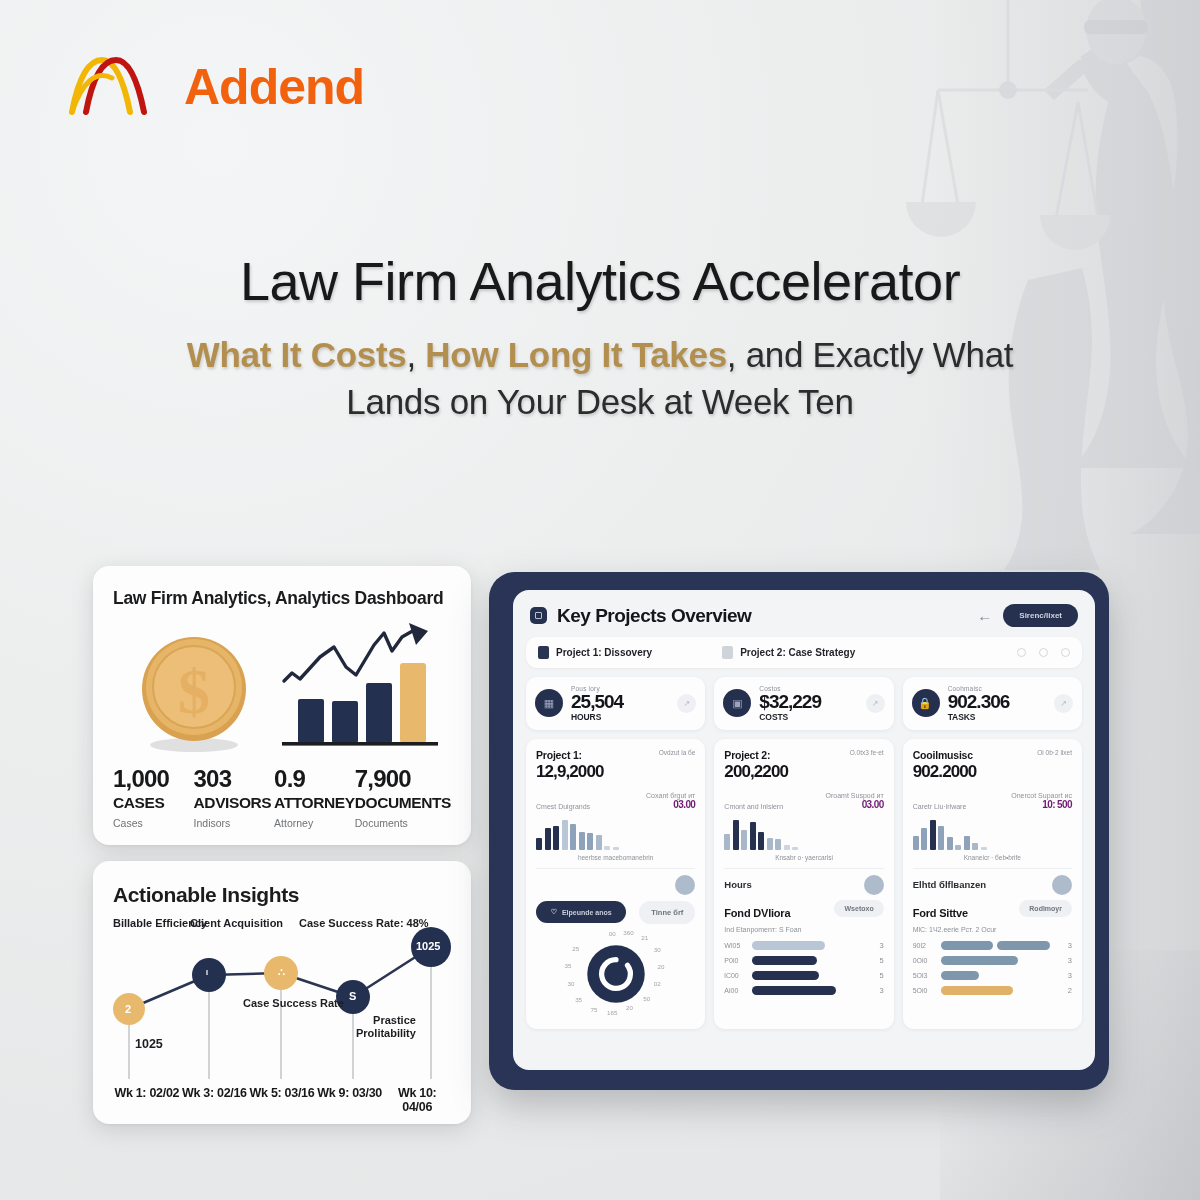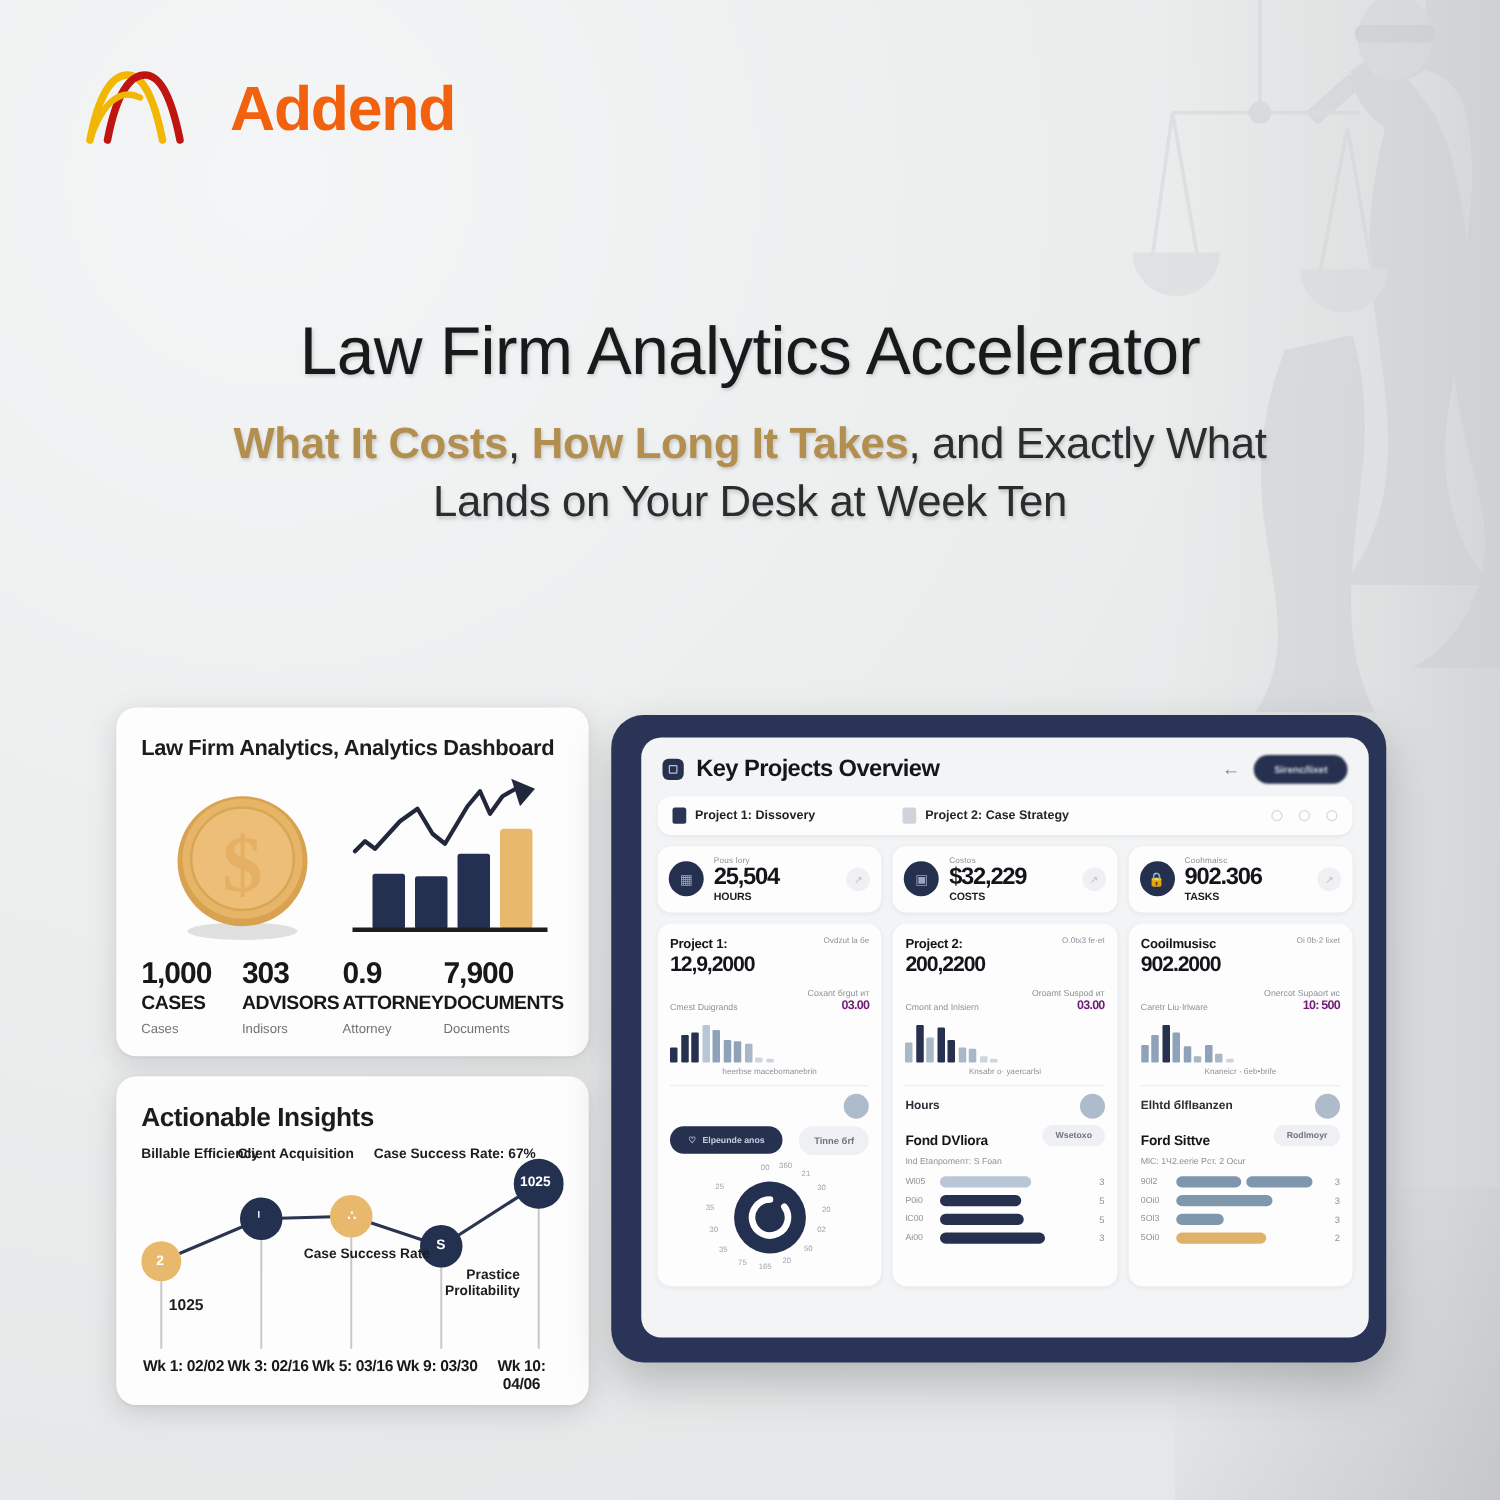--- a/index.html
+++ b/index.html
@@ -270,21 +270,21 @@
 
         <circle cx="16" cy="100" r="16" fill="#e8b96c"></circle>
         <circle cx="96" cy="66" r="17" fill="#24304f"></circle>
         <circle cx="168" cy="64" r="17" fill="#e8b96c"></circle>
         <circle cx="240" cy="88" r="17" fill="#24304f"></circle>
         <circle cx="318" cy="38" r="20" fill="#24304f"></circle>
       </svg>
 
       <div class="tl-label" style="left:0; top:8px;">Billable Efficiency</div>
       <div class="tl-label" style="left:77px; top:8px;">Client Acquisition</div>
-      <div class="tl-label" style="left:186px; top:8px;">Case Success Rate: 67%</div>
+      <div class="tl-label" style="left:186px; top:8px;">Case Success Rate: 48%</div>
       <div class="tl-label" style="left:130px; top:88px;">Case Success Rate</div>
       <div class="tl-label" style="left:243px; top:105px; line-height:1.22;">
         <span>Prastice</span><br>
         <span>Prolitability</span>
       </div>
       <div class="tl-label" style="left:22px; top:128px; font-size:12.5px;">1025</div>
 
       <div class="tl-node-txt" style="left:12px; top:94px;">2</div>
       <div class="tl-node-txt" style="left:93px; top:59px;">ᴵ</div>
       <div class="tl-node-txt" style="left:165px; top:57px;">∴</div>

